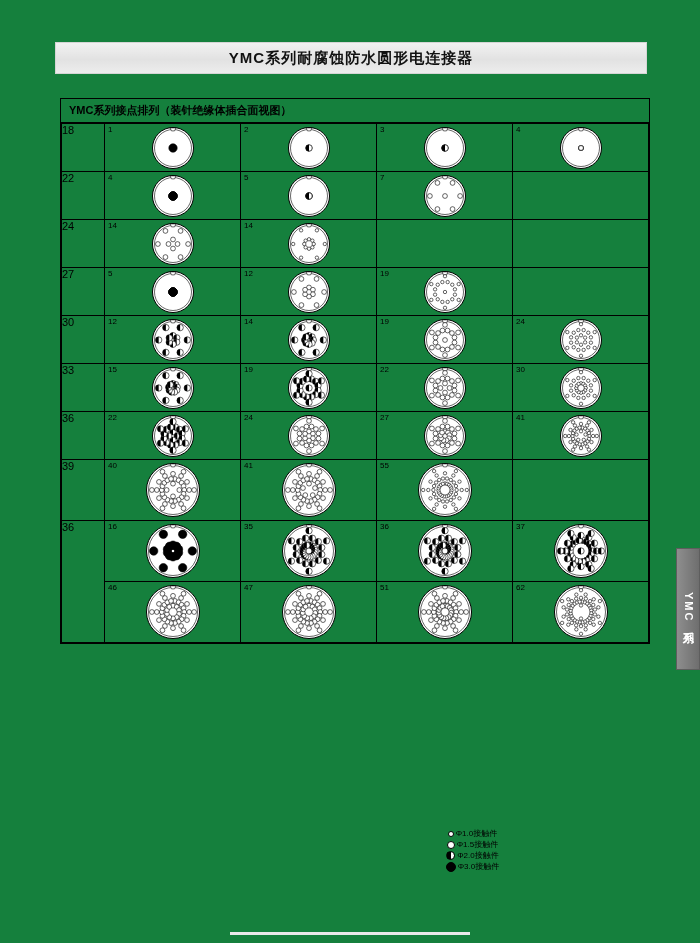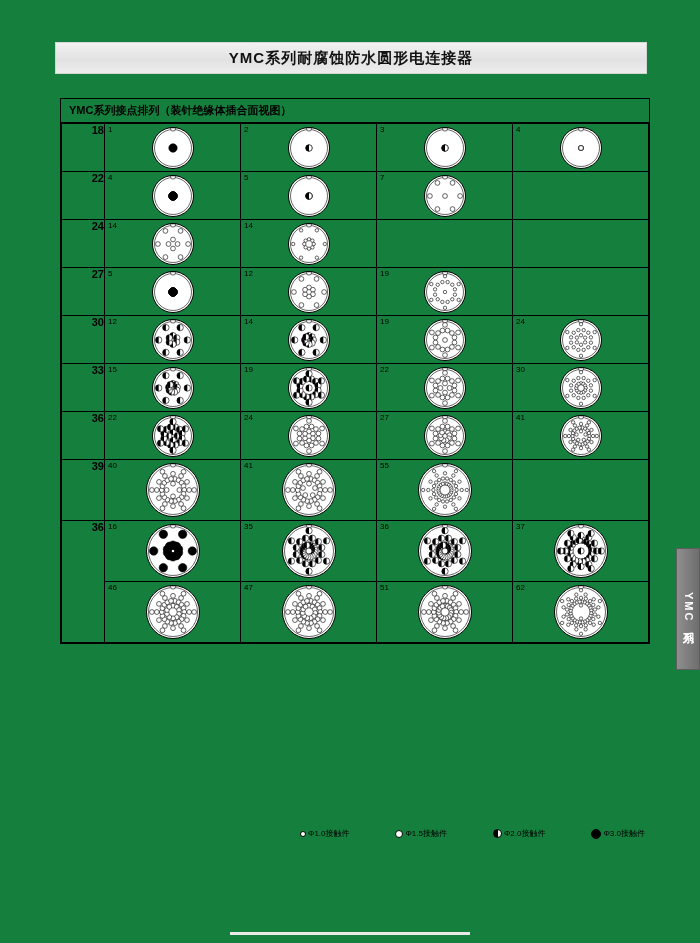--- a/index.html
+++ b/index.html
@@ -55,44 +55,44 @@
     table-layout:fixed;
   }
   table.grid td{
     border:1px solid #000;
     padding:0;
     vertical-align:top;
     position:relative;
   }
   td.shell{
     width:42px;
-    text-align:right;
+    text-align:left;
     vertical-align:middle;
-    font-size:11px;font-weight:bold;
+    font-size:11px;font-weight:normal;
   }
   td.cell{
     height:47px;
   }
   td.cell.tall{height:60px;}
   .cell-num{
     position:absolute;left:3px;top:2px;
     font-size:8px;color:#000;
     line-height:1;
   }
   .ins{
     position:absolute;left:50%;top:50%;
     transform:translate(-50%,-50%);
   }
   svg{display:block;}
   
   .legend{
     position:absolute;
     left:300px;top:828px;width:345px;
     display:flex;justify-content:space-between;align-items:center;
-    font-size:8px;color:#000;
+    font-size:8px;color:#000;flex-direction:column;
   }
   .legend-item{display:flex;align-items:center;gap:2px;}
   .legend-dot{
     width:7px;height:7px;border-radius:50%;
     border:1px solid #000;display:inline-block;
   }
   .d10{background:#fff;width:4px;height:4px;}
   .d15{background:#fff;width:6px;height:6px;}
   .d20{background:linear-gradient(to right,#000 50%,#fff 50%);width:7px;height:7px;}
   .d30{background:#000;width:8px;height:8px;}

